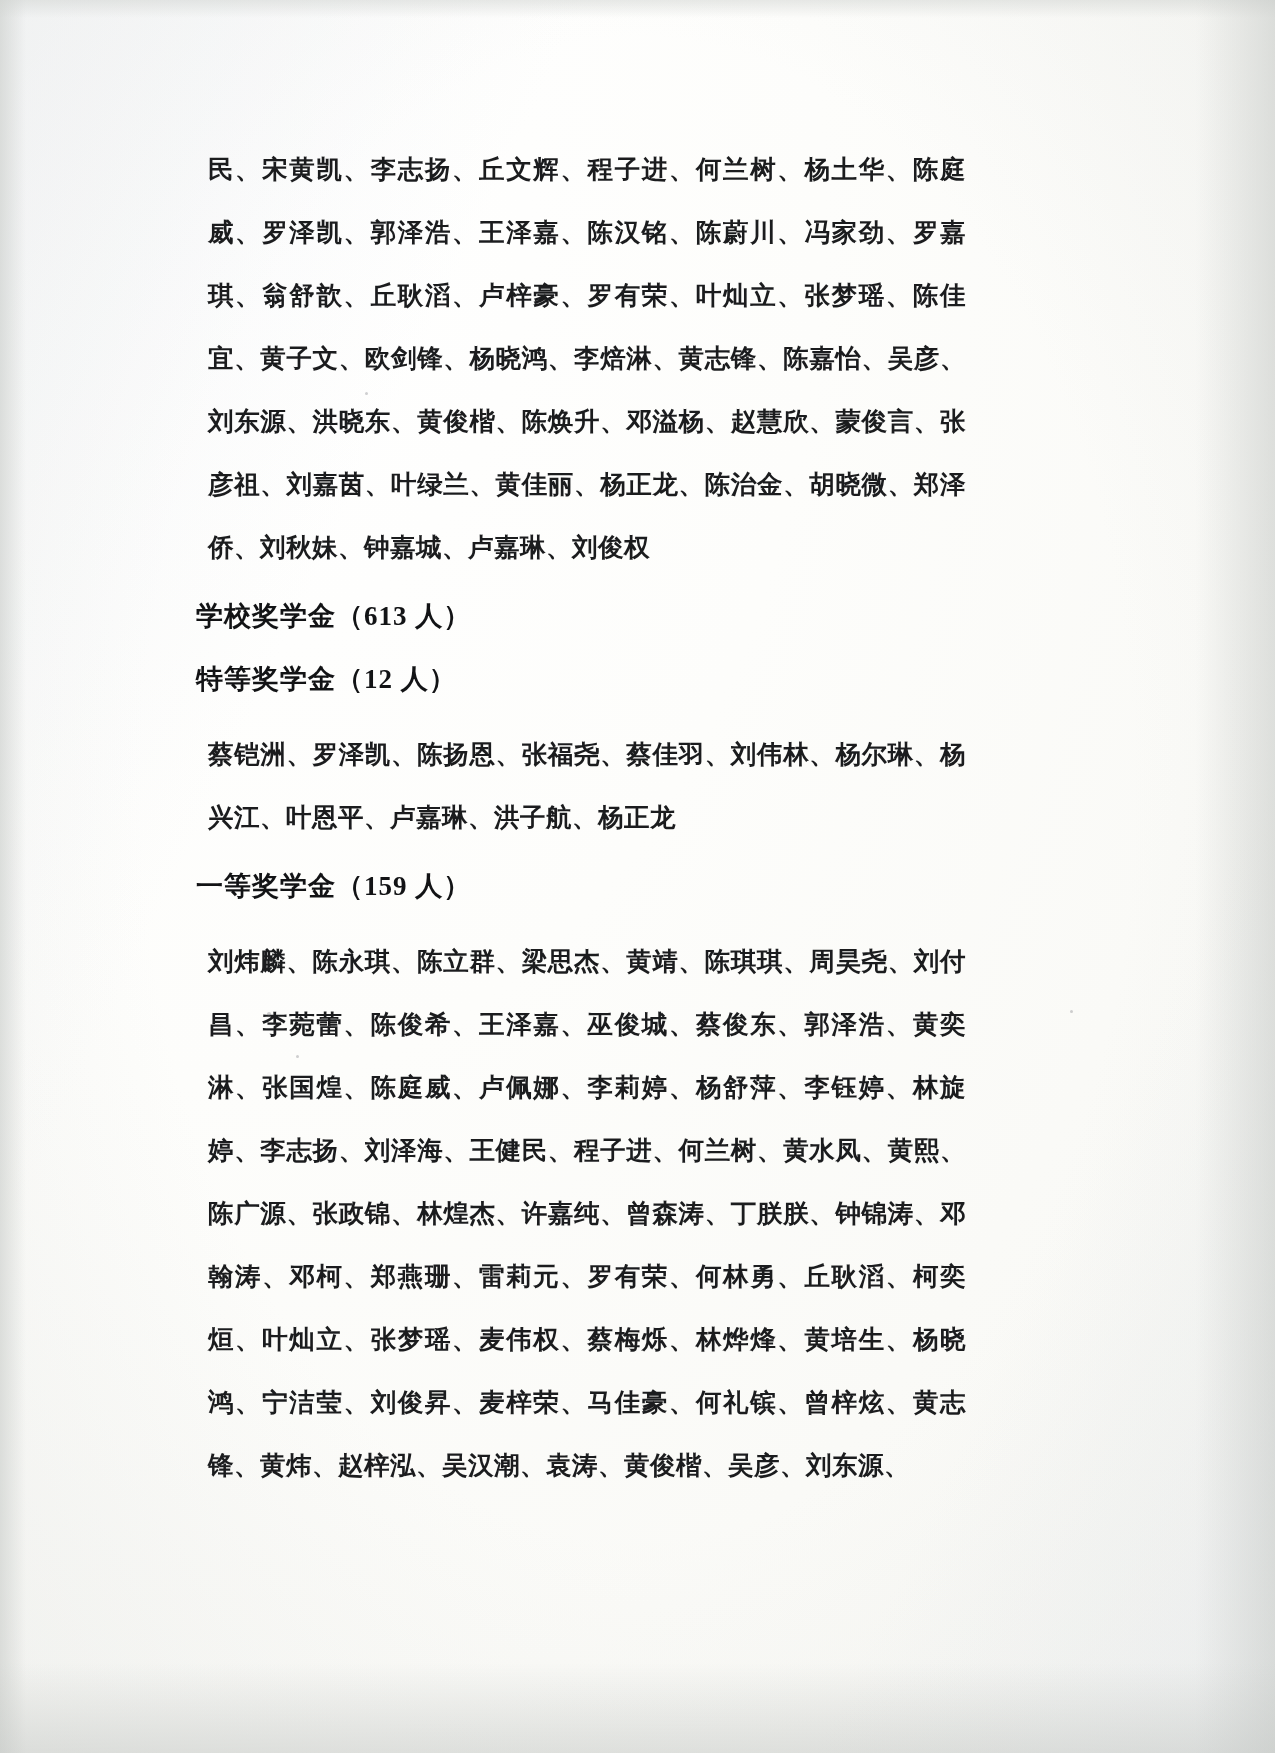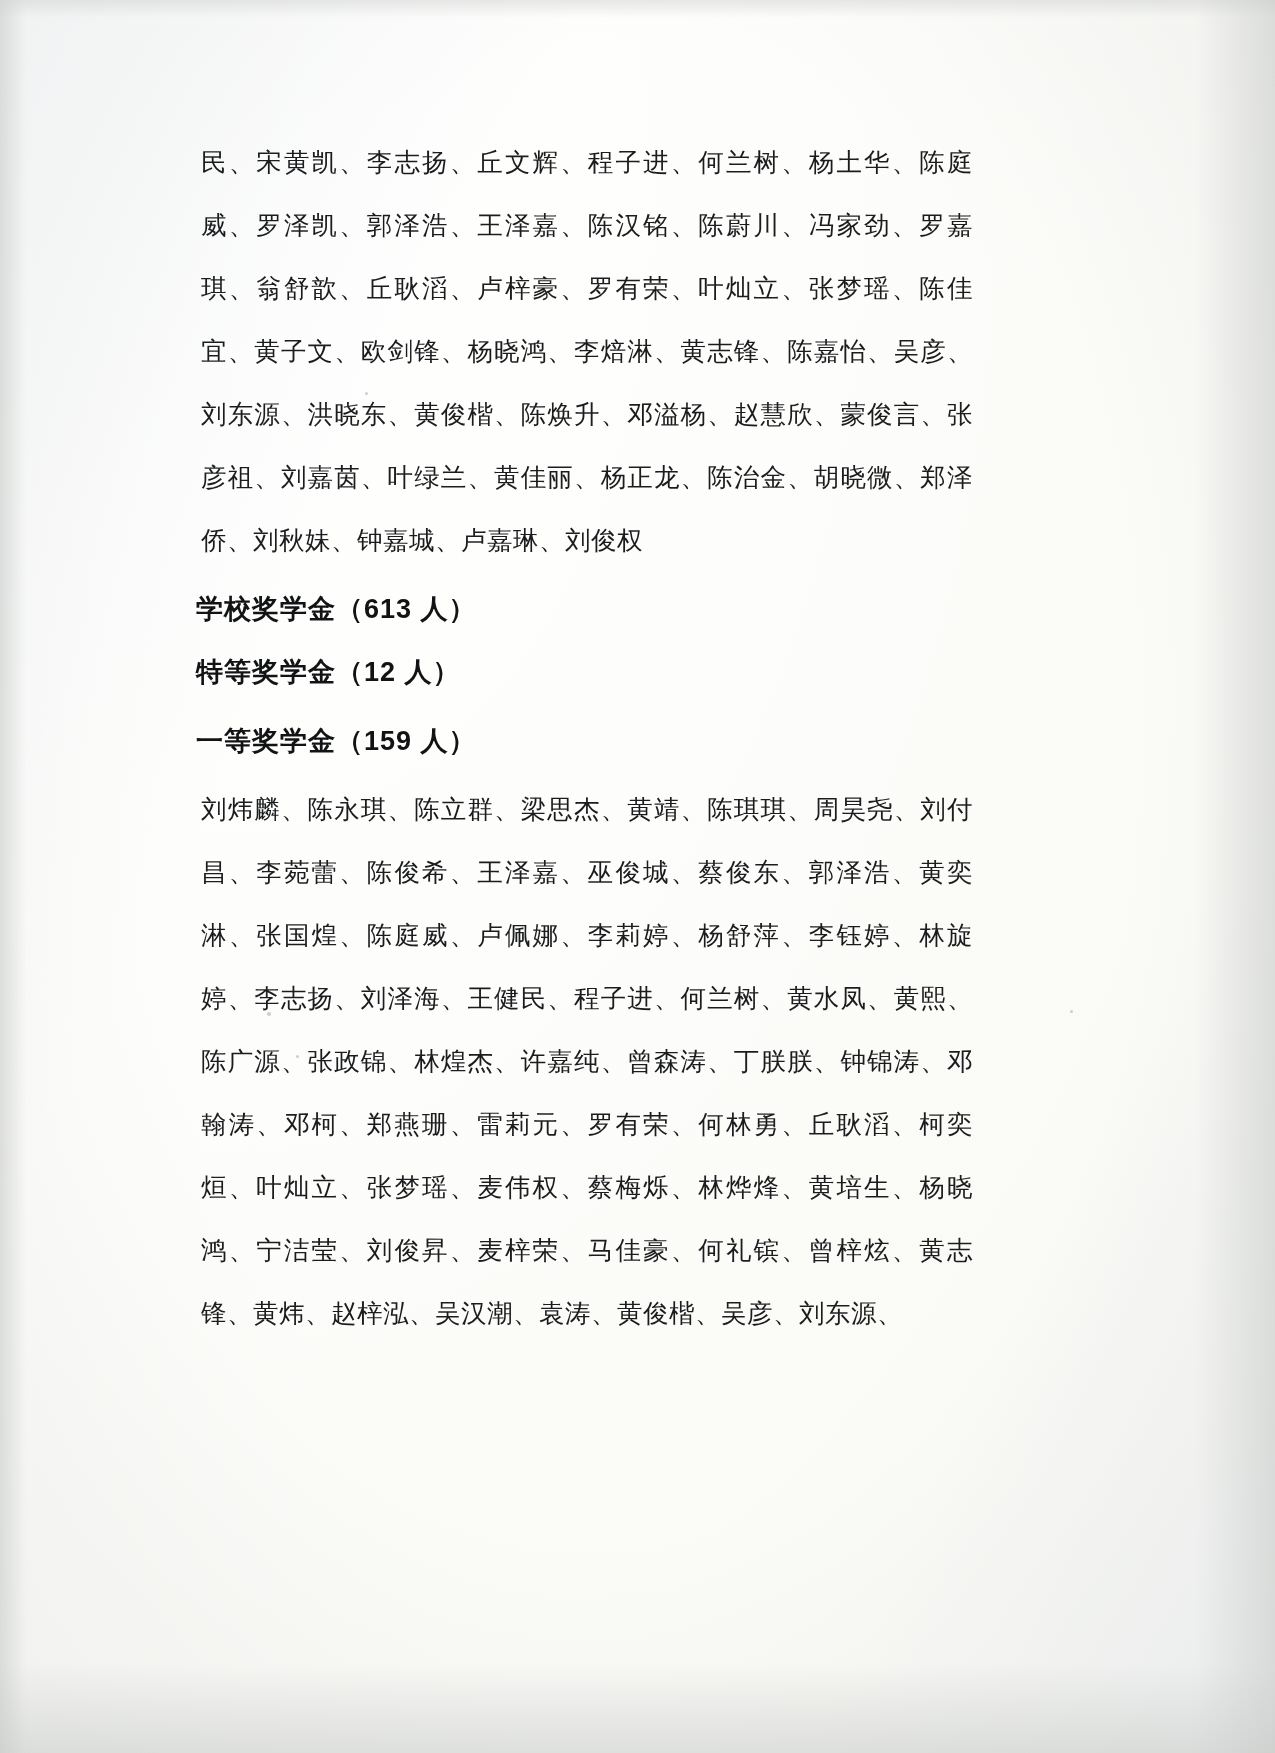--- a/index.html
+++ b/index.html
@@ -62,25 +62,26 @@
     z-index: 3;
   }
   .para {
     font-family: "DejaVu Serif", "Liberation Serif", serif;
     font-size: 25.5px;
     line-height: 63px;
     color: #1b1c1e;
     text-align: justify;
     text-justify: inter-ideograph;
     letter-spacing: 0.5px;
-    margin: 5px;
+    margin: 12px;
     white-space: normal;
+    font-weight: bold;
   }
   .heading {
-    font-family: Liberation Sans, sans-serif;
+    font-family: Liberation Serif, serif;
     font-size: 27px;
     font-weight: bold;
     line-height: 63px;
     color: #121315;
     letter-spacing: 1px;
     margin: 0;
   }
   .block {
     margin-bottom: 0px;
   }
@@ -112,20 +113,21 @@
   <div class="content">
 
     <p class="para block">民、宋黄凯、李志扬、丘文辉、程子进、何兰树、杨土华、陈庭威、罗泽凯、郭泽浩、王泽嘉、陈汉铭、陈蔚川、冯家劲、罗嘉琪、翁舒歆、丘耿滔、卢梓豪、罗有荣、叶灿立、张梦瑶、陈佳宜、黄子文、欧剑锋、杨晓鸿、李焙淋、黄志锋、陈嘉怡、吴彦、刘东源、洪晓东、黄俊楷、陈焕升、邓溢杨、赵慧欣、蒙俊言、张彦祖、刘嘉茵、叶绿兰、黄佳丽、杨正龙、陈治金、胡晓微、郑泽侨、刘秋妹、钟嘉城、卢嘉琳、刘俊权</p>
 
     <div class="gap-sm"></div>
 
     <p class="heading block">学校奖学金（613 人）</p>
 
     <p class="heading block">特等奖学金（12 人）</p>
 
+    <p class="para block">蔡铠洲、罗泽凯、陈扬恩、张福尧、蔡佳羽、刘伟林、杨尔琳、杨兴江、叶恩平、卢嘉琳、洪子航、杨正龙</p>
 
     <div class="gap-sm"></div>
 
     <p class="heading block">一等奖学金（159 人）</p>
 
     <p class="para block">刘炜麟、陈永琪、陈立群、梁思杰、黄靖、陈琪琪、周昊尧、刘付昌、李菀蕾、陈俊希、王泽嘉、巫俊城、蔡俊东、郭泽浩、黄奕淋、张国煌、陈庭威、卢佩娜、李莉婷、杨舒萍、李钰婷、林旋婷、李志扬、刘泽海、王健民、程子进、何兰树、黄水凤、黄熙、陈广源、张政锦、林煌杰、许嘉纯、曾森涛、丁朕朕、钟锦涛、邓翰涛、邓柯、郑燕珊、雷莉元、罗有荣、何林勇、丘耿滔、柯奕烜、叶灿立、张梦瑶、麦伟权、蔡梅烁、林烨烽、黄培生、杨晓鸿、宁洁莹、刘俊昇、麦梓荣、马佳豪、何礼镔、曾梓炫、黄志锋、黄炜、赵梓泓、吴汉潮、袁涛、黄俊楷、吴彦、刘东源、</p>
 
   </div>
 </div>
 

